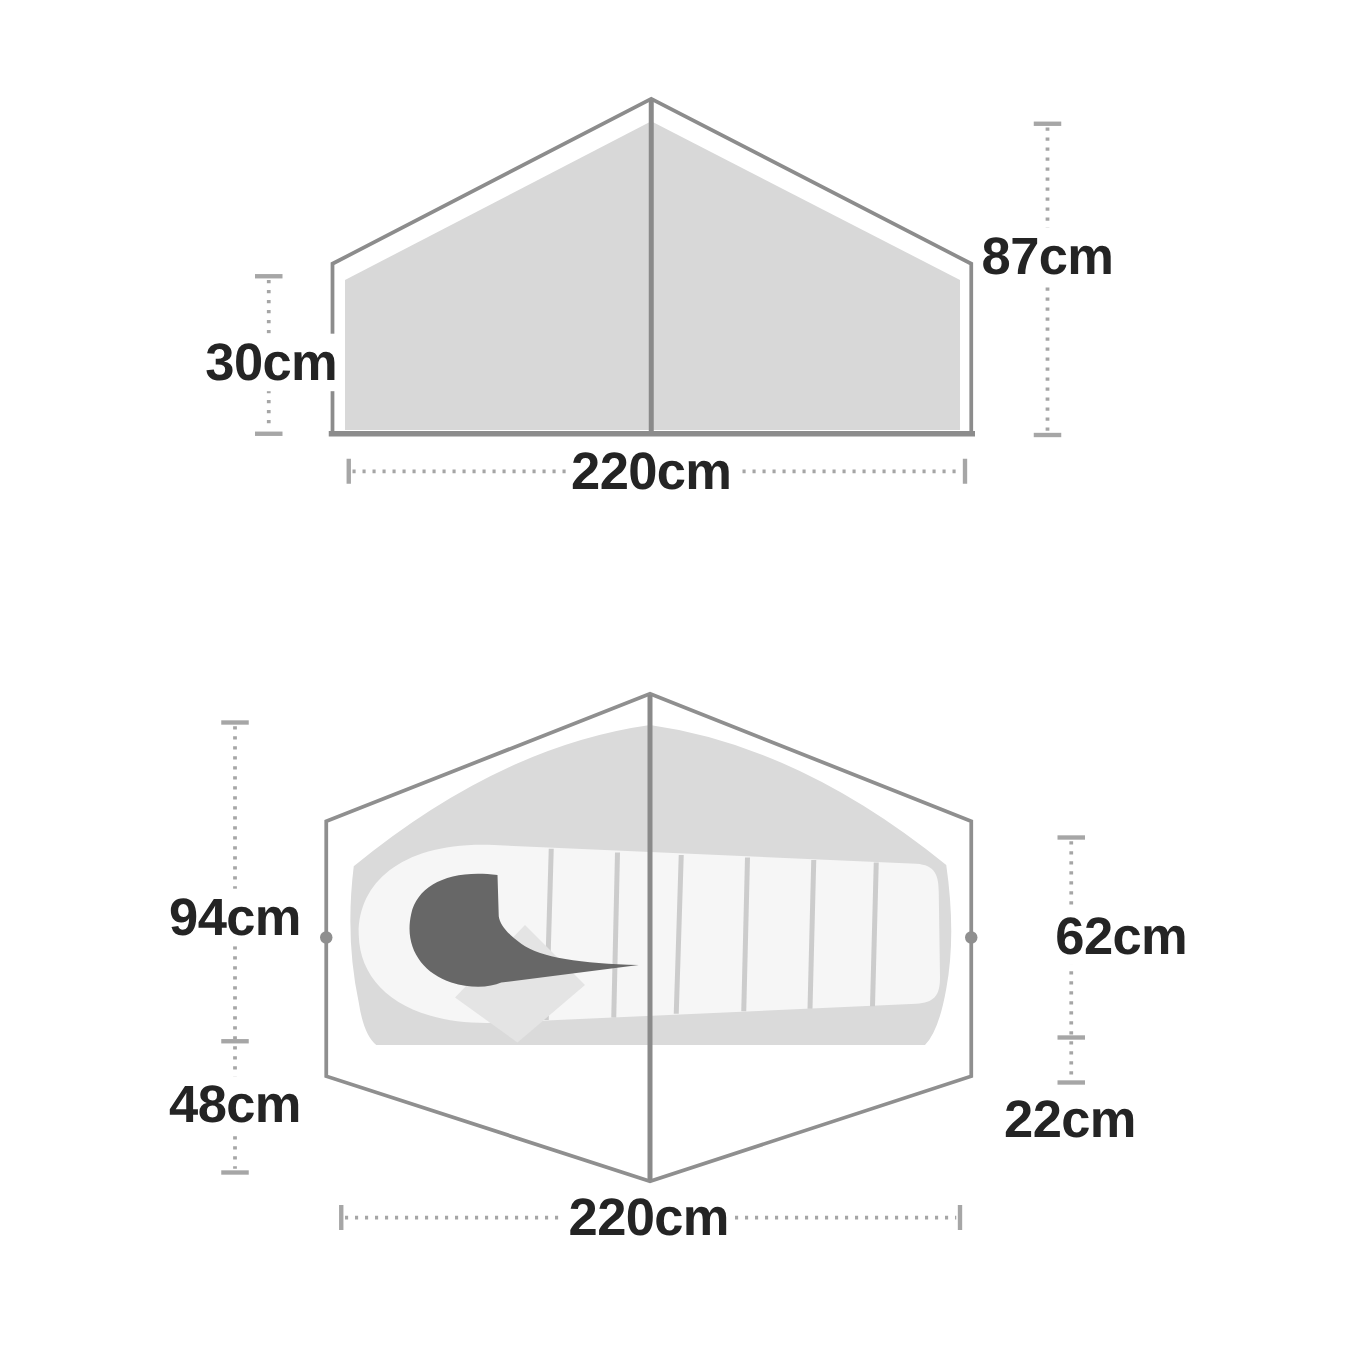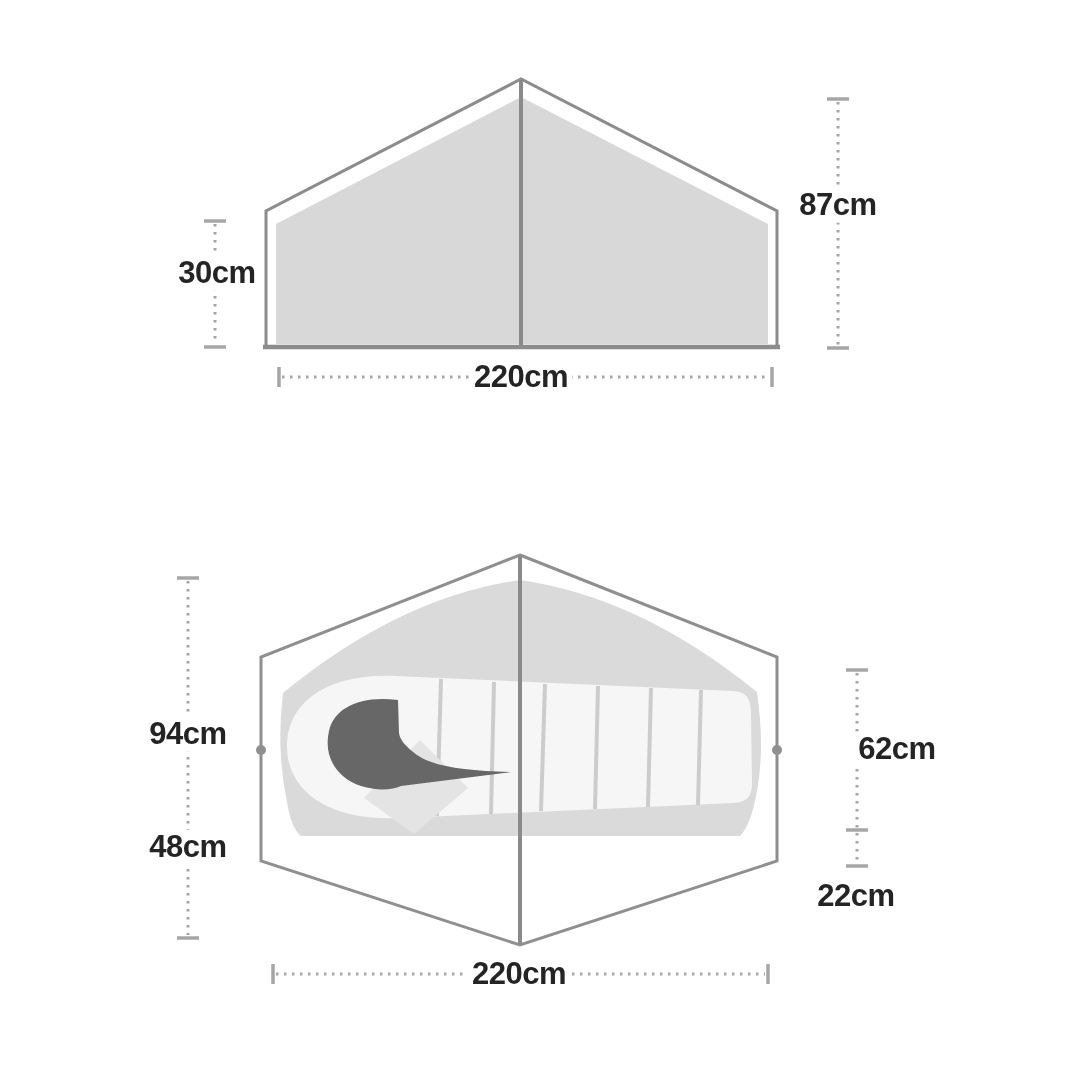--- a/index.html
+++ b/index.html
@@ -7,21 +7,21 @@
     position:relative;
     width:1080px;height:1080px;
     background:#ffffff;
     font-family:"Liberation Sans", sans-serif;
     overflow:hidden;
   }
   .stage svg{position:absolute;left:0;top:0;}
   .dim-label{
     position:absolute;
     transform:translate(-50%,-50%);
-    font-size:31px;
+    font-size:42px;
     font-weight:700;
     letter-spacing:-0.5px;
     color:#242424;
     background:#ffffff;
     padding:1px 4px;
     line-height:1.05;
     white-space:nowrap;
   }
 </style>
 </head>
@@ -122,29 +122,29 @@
       </g>
 
       <g stroke="#a6a6a6">
         <line x1="276" y1="974" x2="765" y2="974" stroke-width="3" stroke-dasharray="2.5 5.5"></line>
         <line x1="273" y1="964" x2="273" y2="984" stroke-width="3.5"></line>
         <line x1="768" y1="964" x2="768" y2="984" stroke-width="3.5"></line>
       </g>
     </g>
   </svg>
 
-  <span class="dim-label" style="left:217px;top:273px">30cm</span>
+  <span class="dim-label" style="left:217px;top:290px">30cm</span>
 
   <span class="dim-label" style="left:838px;top:205px">87cm</span>
 
   <span class="dim-label" style="left:521px;top:377px">220cm</span>
 
   <span class="dim-label" style="left:188px;top:734px">94cm</span>
 
-  <span class="dim-label" style="left:188px;top:847px">48cm</span>
+  <span class="dim-label" style="left:188px;top:884px">48cm</span>
 
   <span class="dim-label" style="left:897px;top:749px">62cm</span>
 
   <span class="dim-label" style="left:856px;top:896px">22cm</span>
 
   <span class="dim-label" style="left:519px;top:974px">220cm</span>
 
 </div>
 
 </body></html>

